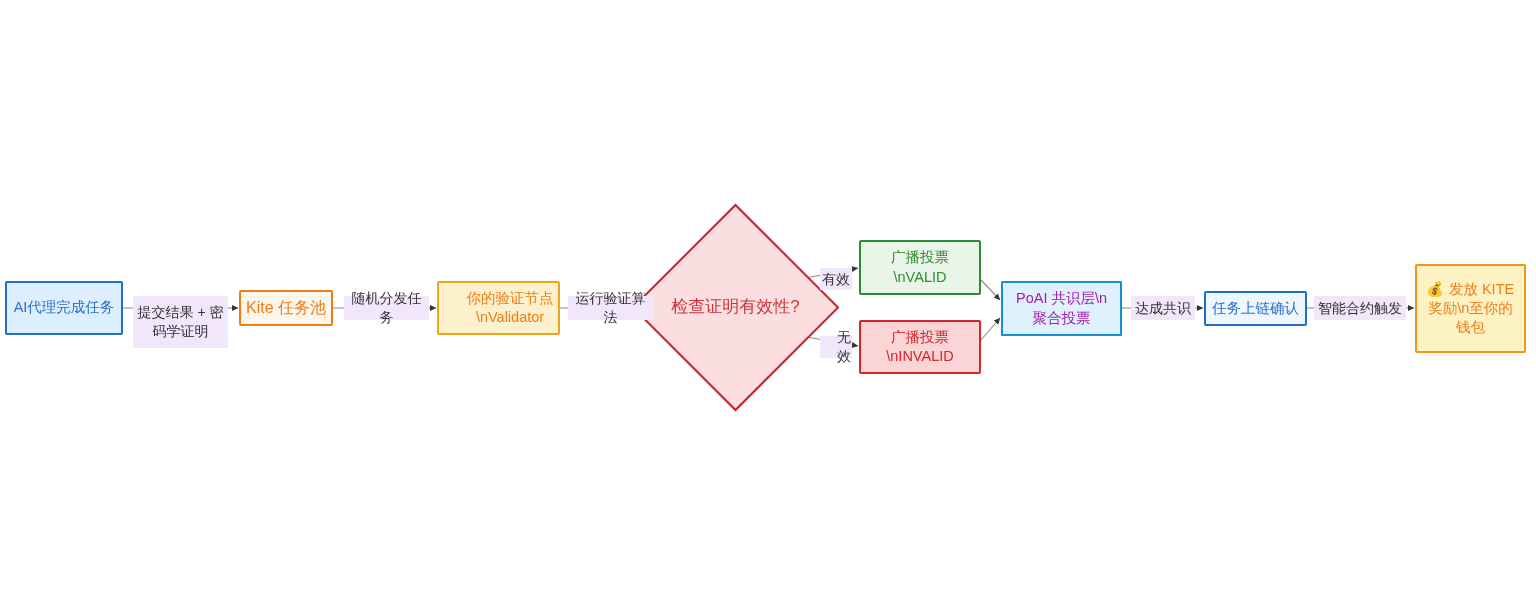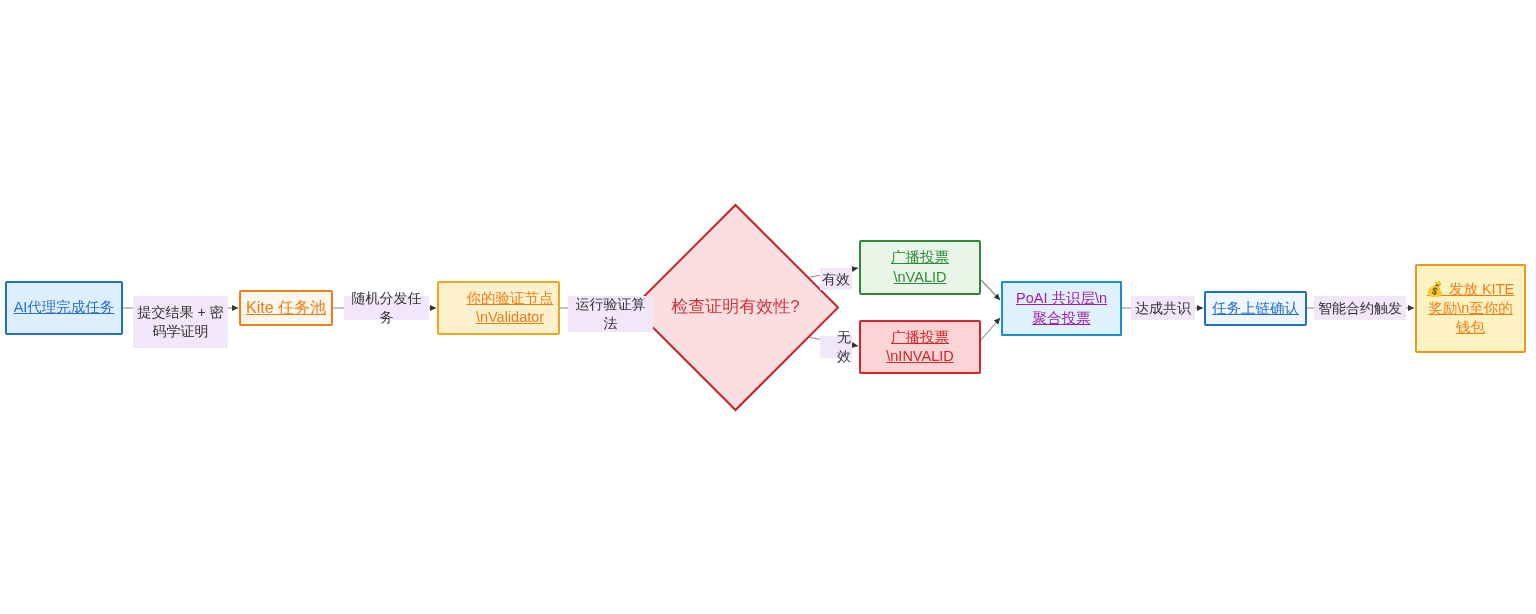--- a/index.html
+++ b/index.html
@@ -36,21 +36,20 @@
     position: absolute;
     box-sizing: border-box;
     display: flex;
     align-items: center;
     justify-content: center;
     text-align: center;
     line-height: 1.32;
     font-size: 14.5px;
     white-space: pre-line;
     z-index: 3;
-    text-decoration: underline;
   }
 
   .node .label {
     display: block;
     width: 100%;
     padding: 0 4px;
     box-sizing: border-box;
   }
 
   
@@ -230,21 +229,21 @@
   </div>
 
   <div class="edge-label" style="left:133px; top:296px; width:95px; height:52px; display:flex; align-items:center; justify-content:flex-start;">
     <span>提交结果 + 密码学证明</span>
   </div>
 
   <div class="edge-label" style="left:344px; top:296px; width:85px; height:24px; display:flex; align-items:center; justify-content:center;">
     <span>随机分发任务</span>
   </div>
 
-  <div class="edge-label" style="left:568px; top:296px; width:85px; height:36px; display:flex; align-items:center; justify-content:center;">
+  <div class="edge-label" style="left:568px; top:296px; width:85px; height:24px; display:flex; align-items:center; justify-content:center;">
     <span>运行验证算法</span>
   </div>
 
   <div class="edge-label" style="left:820px; top:268px; width:32px; height:22px; display:flex; align-items:center; justify-content:center;">
     <span>有效</span>
   </div>
 
   <div class="edge-label" style="left:820px; top:336px; width:32px; height:22px; display:flex; align-items:center; justify-content:center;padding-left:18px;">
     <span>无效</span>
   </div>

